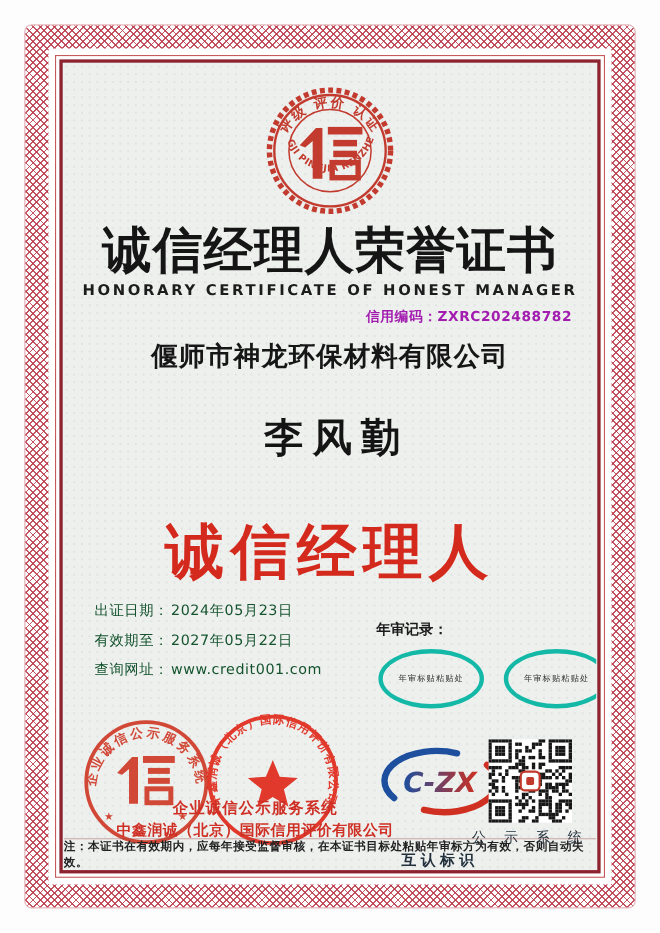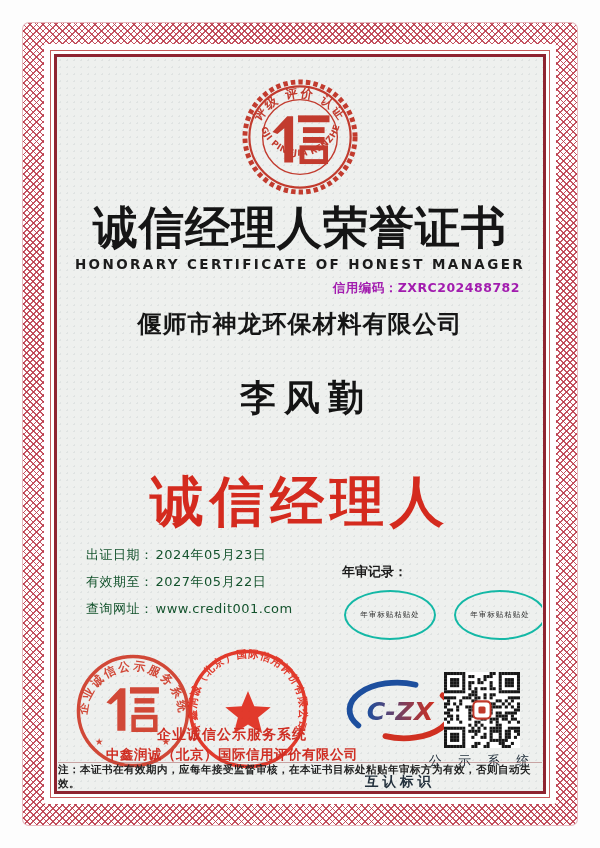--- a/index.html
+++ b/index.html
@@ -41,21 +41,21 @@
     font-family:"Liberation Serif","DejaVu Serif",serif;
     font-weight:900;font-size:54px;color:#d42a1e;letter-spacing:6px;margin-top:36px;}
 
   
   .details{position:absolute;left:28px;top:488px;}
   .detail-row{font-size:13px;font-weight:400;color:#14532d;margin-bottom:9px;letter-spacing:.5px;}
   .detail-row .lbl{margin-right:2px;}
 
   .review-label{position:absolute;left:284px;top:505px;font-size:13px;font-weight:700;color:#1b1b1b;}
   .stickers{position:absolute;left:286px;top:532px;display:flex;gap:18px;}
-  .sticker{width:88px;height:46px;border:2px solid #14b8a6;border-radius:50%;
+  .sticker{width:88px;height:46px;border:4px solid #14b8a6;border-radius:50%;
     display:flex;align-items:center;justify-content:center;}
   .sticker span{font-size:7.5px;color:#333;letter-spacing:1px;}
 
   
   .seal-left{position:absolute;left:16px;top:594px;width:118px;height:118px;}
   .seal-right{position:absolute;left:128px;top:589px;width:124px;height:124px;}
   .seal-captions{position:absolute;left:0;top:668px;width:348px;text-align:center;z-index:5;}
   .seal-cap1{font-size:14px;font-weight:900;color:#cf2f24;letter-spacing:1px;}
   .seal-cap2{font-size:13.5px;font-weight:900;color:#cf2f24;letter-spacing:.5px;margin-top:2px;}
 

